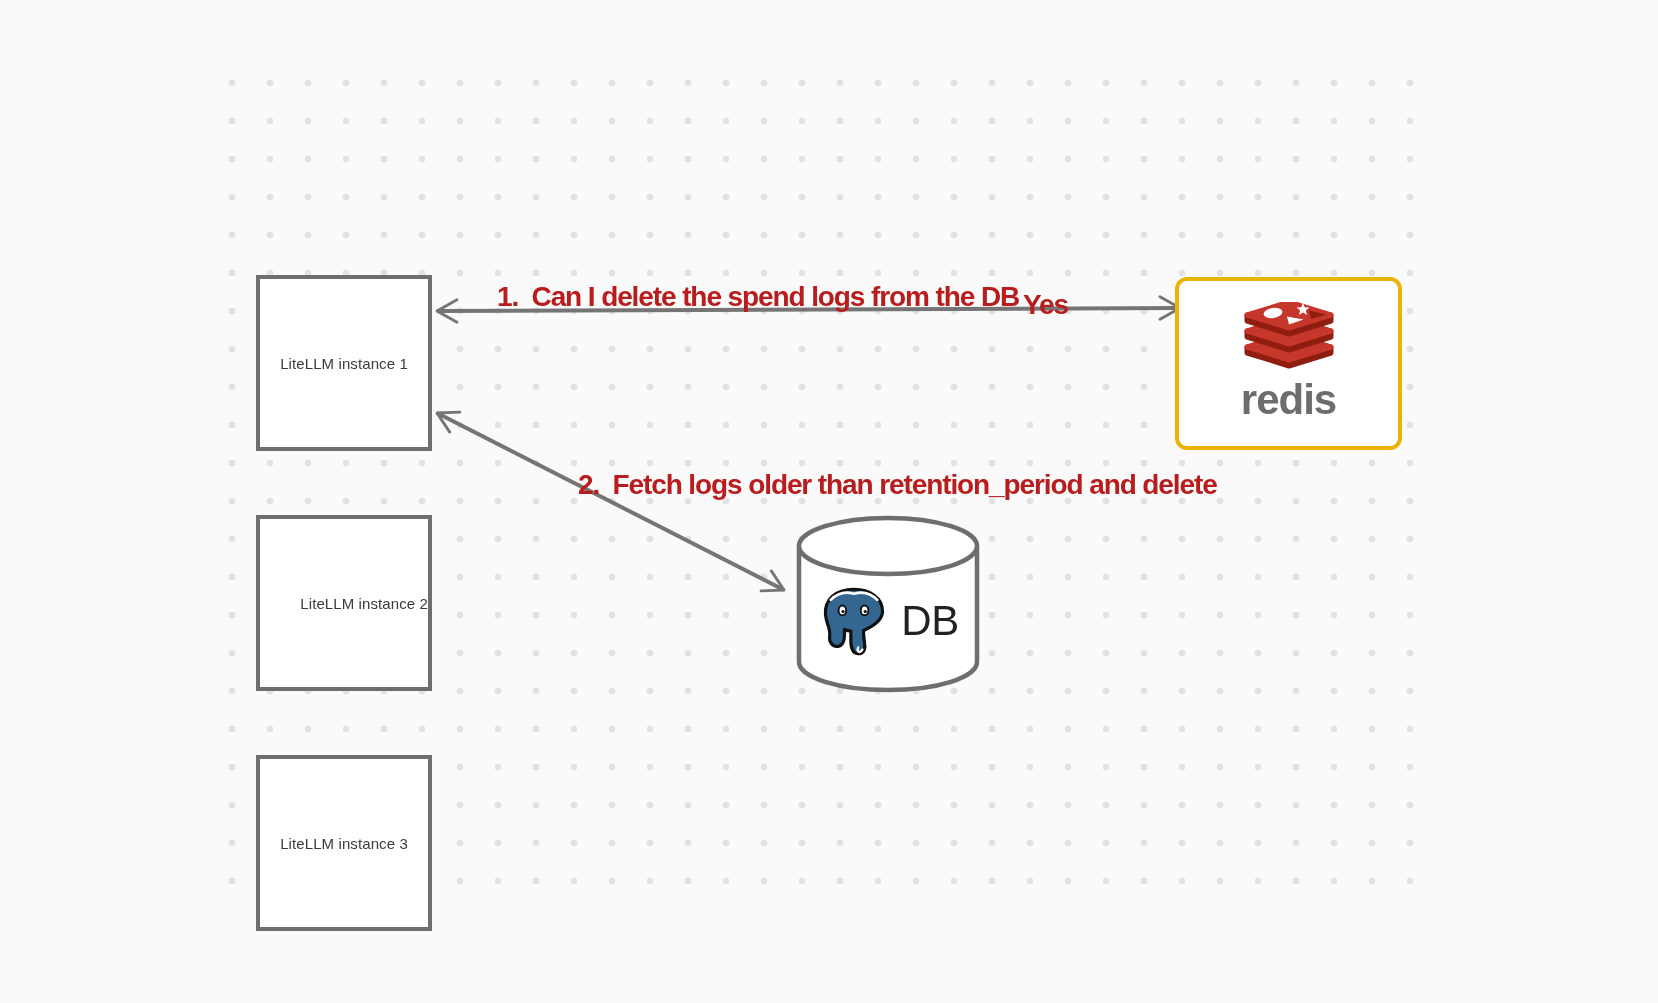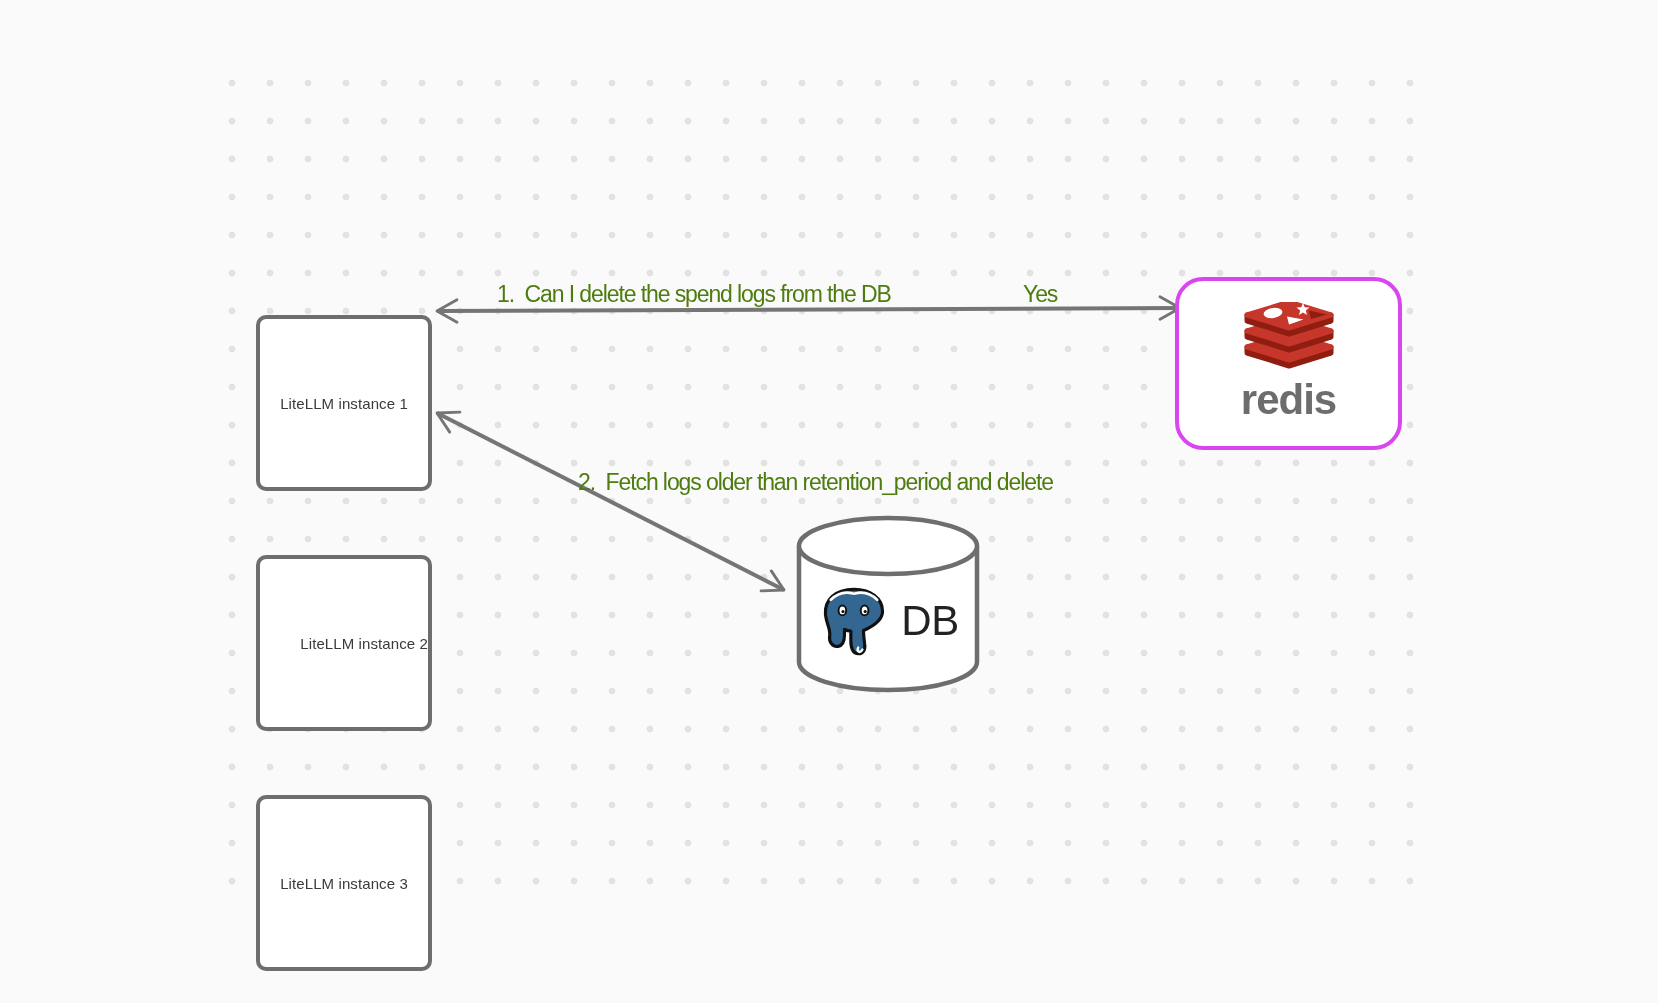--- a/index.html
+++ b/index.html
@@ -17,56 +17,56 @@
     position:absolute;left:213px;top:64px;width:1216px;height:838px;
     background-image:radial-gradient(circle,#e2e2e2 3.1px,transparent 3.7px);
     background-size:38px 38px;
   }
   .overlay{position:absolute;left:0;top:0;}
   .node-box{
     position:absolute;left:256px;width:176px;height:176px;
     box-sizing:border-box;
     background:#ffffff;
     border:4px solid #6e6e6e;
-    border-radius:10px;
-    display:flex;align-items:center;justify-content:center;margin-top:40px;
+    border-radius:0;
+    display:flex;align-items:center;justify-content:center;
   }
   .node-box .node-label{
     font-size:15px;color:#3b3b3b;letter-spacing:0.1px;
   }
   .redis-node{
     position:absolute;left:1175px;top:277px;width:227px;height:173px;
     box-sizing:border-box;
     background:#ffffff;
-    border:4px solid #d946ef;
-    border-radius:28px;
+    border:4px solid #eab308;
+    border-radius:12px;
     display:flex;flex-direction:column;align-items:center;
   }
   .redis-logo{margin-top:21px;}
   .redis-wordmark{
     font-size:42px;font-weight:700;color:#6d6d6d;
     letter-spacing:-1px;line-height:1.0;margin-top:1px;
   }
   .db-node{
     position:absolute;left:794px;top:514px;width:188px;height:182px;
   }
   .db-content{
     position:absolute;left:0;top:62px;width:100%;height:90px;
     display:flex;align-items:center;justify-content:center;gap:10px;
   }
   .db-label{
     font-size:42px;font-weight:500;color:#222222;letter-spacing:-0.5px;
   }
   .edge-label{
     position:absolute;
-    font-size:23px;font-weight:400;color:#4d7c0f;
+    font-size:28px;font-weight:700;color:#b91c1c;
     letter-spacing:-1.1px;white-space:pre;line-height:1.1;
   }
   .edge-label.l1{left:497px;top:282px;}
-  .edge-label.yes{left:1023px;top:282px;}
+  .edge-label.yes{left:1023px;top:290px;}
   .edge-label.l2{left:578px;top:470px;}
 </style>
 </head>
 <body>
 
 <div class="canvas">
 
   <div class="dot-grid"></div>
 
   <svg class="overlay" width="1658" height="1003" viewBox="0 0 1658 1003">

